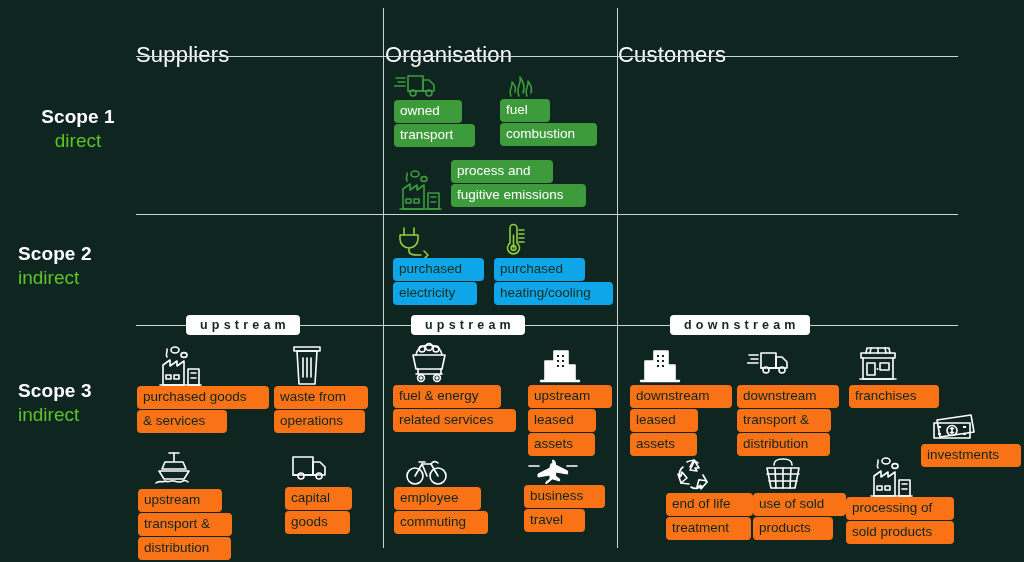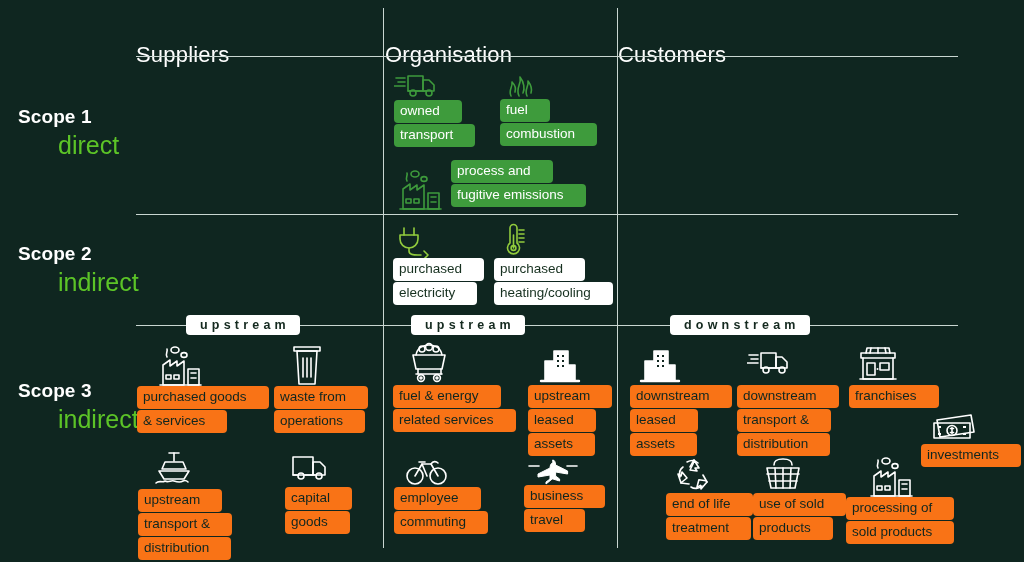--- a/index.html
+++ b/index.html
@@ -25,40 +25,40 @@
     font-size:22px; font-weight:400; color:#ffffff; letter-spacing:.2px;margin-top:22px;
   }
 
   
   .scope-label { position:absolute; left:18px; width:120px; }
   .scope-label .s-title {
     display:block; font-size:19px; font-weight:700; color:#ffffff; line-height:1.28;
     letter-spacing:.1px;
   }
   .scope-label .s-sub {
-    display:block; font-size:25px; font-weight:400; color:#5cc427; line-height:1.28;margin-left:40px;
+    display:block; font-size:19px; font-weight:400; color:#5cc427; line-height:1.28;
   }
 
   
   .item { position:absolute; }
   .item .tag { display:block; }
   
   .tag { font-size:0; line-height:0; }
   .tag .ln {
     display:table; font-size:13.5px; line-height:1.34;
     padding:2px 22px 3px 6px; border-radius:4px;
     white-space:nowrap; font-weight:400;
     margin-bottom:1px;
   }
   
   .white .ln { background:#f97316; color:#0f2620; }
   
   .green1 .ln { background:#3e9b3c; color:#ffffff; }
   
-  .green2 .ln { background:#ffffff; color:#16301f; }
+  .green2 .ln { background:#0ea5e9; color:#16301f; }
 
   
   .ic { display:block; }
   .ic.w  { stroke:#ffffff; }
   .ic.g1 { stroke:#3e9b3c; }
   .ic.g2 { stroke:#92cc3d; }
   .ic path, .ic circle, .ic line, .ic rect, .ic polyline, .ic polygon, .ic ellipse {
     fill:none; stroke-width:1.6; stroke-linecap:round; stroke-linejoin:round;
     vector-effect:non-scaling-stroke;
   }
@@ -86,21 +86,21 @@
     <span>Customers</span>
   </div>
 
   <div class="vline" style="left:383px; top:8px; height:540px;"></div>
   <div class="vline" style="left:617px; top:8px; height:540px;"></div>
 
   <div class="hline" style="left:136px; top:56px; width:822px;"></div>
   <div class="hline" style="left:136px; top:214px; width:822px;"></div>
   <div class="hline" style="left:136px; top:325px; width:822px;"></div>
 
-  <div class="scope-label" style="top:105px;">
+  <div class="scope-label" style="top:105px;text-align:center;">
     <span class="s-title">Scope 1</span>
     <span class="s-sub">direct</span>
   </div>
   <div class="scope-label" style="top:242px;">
     <span class="s-title">Scope 2</span>
     <span class="s-sub">indirect</span>
   </div>
   <div class="scope-label" style="top:379px;">
     <span class="s-title">Scope 3</span>
     <span class="s-sub">indirect</span>

